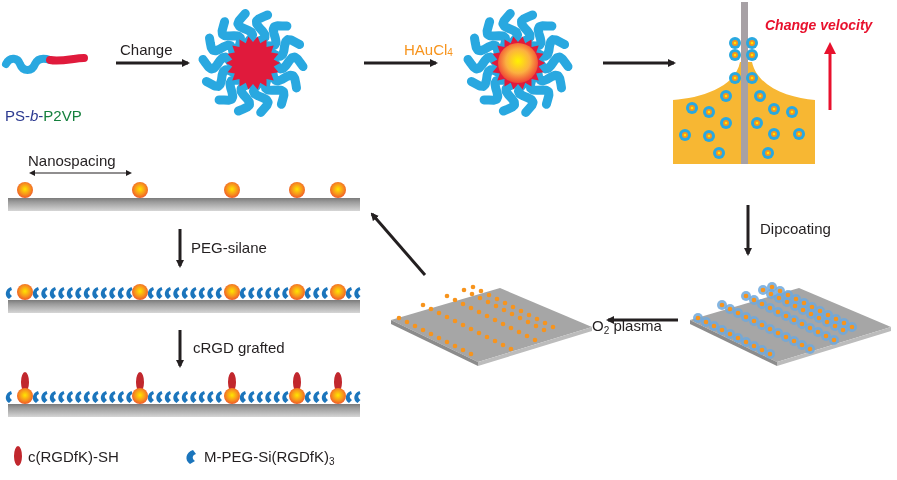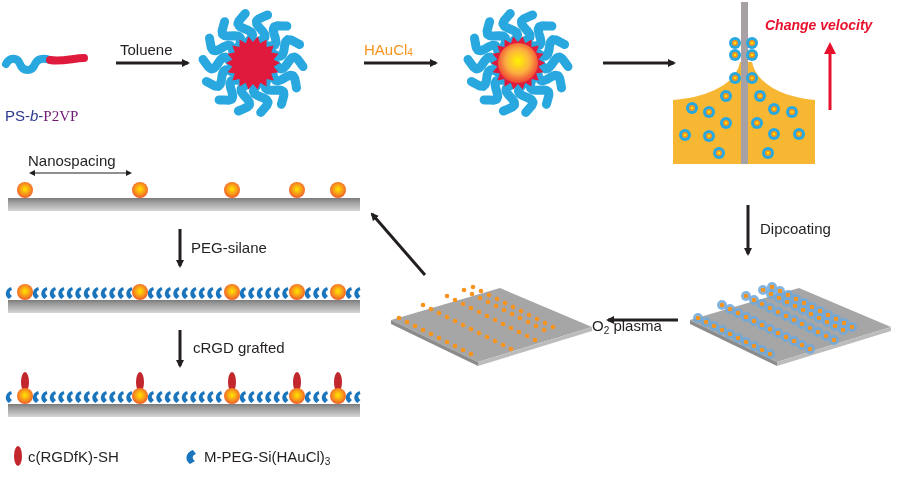--- a/index.html
+++ b/index.html
@@ -1,22 +1,22 @@
 <!DOCTYPE html>
 <html><head>
 <meta charset="utf-8">
 <style>
   html, body { margin:0; padding:0; background:#ffffff; }
   body { width:897px; height:480px; position:relative; overflow:hidden; font-family:"Liberation Sans", sans-serif; }
   #stage { position:absolute; left:0; top:0; width:897px; height:480px; }
   .lbl { position:absolute; font-family:"Liberation Sans", sans-serif; font-size:15px; color:#231f20; white-space:nowrap; line-height:1; }
   .lbl sub, .lbl .sub { font-size:10px; vertical-align:-3px; }
   .blue { color:#2b3990; }
-  .red { color:#701a75;font-family:Liberation Serif, serif; }
-  .orange { color:#f7941d; }
+  .red { color:#15803d; }
+  .orange { color:#f7941d;margin-left:40px; }
   .cv { color:#e8112d; font-weight:bold; font-style:italic; font-size:14px; }
 </style>
 </head>
 <body>
 
 <div id="stage">
   <svg id="svg" width="897" height="480" viewBox="0 0 897 480" xmlns="http://www.w3.org/2000/svg">
     <defs>
       <radialGradient id="goldGrad" cx="50%" cy="45%" r="55%">
         <stop offset="0%" stop-color="#fff200"></stop>
@@ -439,23 +439,23 @@
         <ellipse cx="338" cy="382" rx="4" ry="10" fill="#c1272d"></ellipse>
         <circle cx="338" cy="396" r="8" fill="url(#goldSmall)"></circle>
       </g>
 
     <ellipse cx="18" cy="456" rx="4" ry="10" fill="#c1272d"></ellipse>
     <path d="M193,450 C186,452 184,460 190,464 L195,461 C191,458 193,455 196,454 Z" fill="#1b75bc"></path>
   </svg>
 
   
   <div class="lbl" style="left:5px; top:108px;"><span class="blue">PS-</span><span class="blue" style="font-style:italic;">b</span><span class="blue">-</span><span class="red">P2VP</span></div>
-  <div class="lbl" style="left:120px; top:42px;">Toluene</div>
+  <div class="lbl" style="left:120px; top:42px;">Change</div>
   <div class="lbl orange" style="left:364px; top:42px;"><span>HAuCl</span><span class="sub" style="font-size:10px; vertical-align:-1px;">4</span></div>
   <div class="lbl cv" style="left:765px; top:18px;">Change velocity</div>
   <div class="lbl" style="left:760px; top:221px;">Dipcoating</div>
   <div class="lbl" style="left:592px; top:289px;margin-top:29px;"><span>O</span><span class="sub">2</span><span style="white-space:pre;"> plasma</span></div>
   <div class="lbl" style="left:28px; top:153px;">Nanospacing</div>
   <div class="lbl" style="left:191px; top:240px;">PEG-silane</div>
   <div class="lbl" style="left:193px; top:340px;text-align:center;">cRGD grafted</div>
   <div class="lbl" style="left:28px; top:449px;">c(RGDfK)-SH</div>
-  <div class="lbl" style="left:204px; top:449px;"><span>M-PEG-Si(HAuCl)</span><span class="sub">3</span></div>
+  <div class="lbl" style="left:204px; top:449px;"><span>M-PEG-Si(RGDfK)</span><span class="sub">3</span></div>
 </div>
 
 </body></html>

